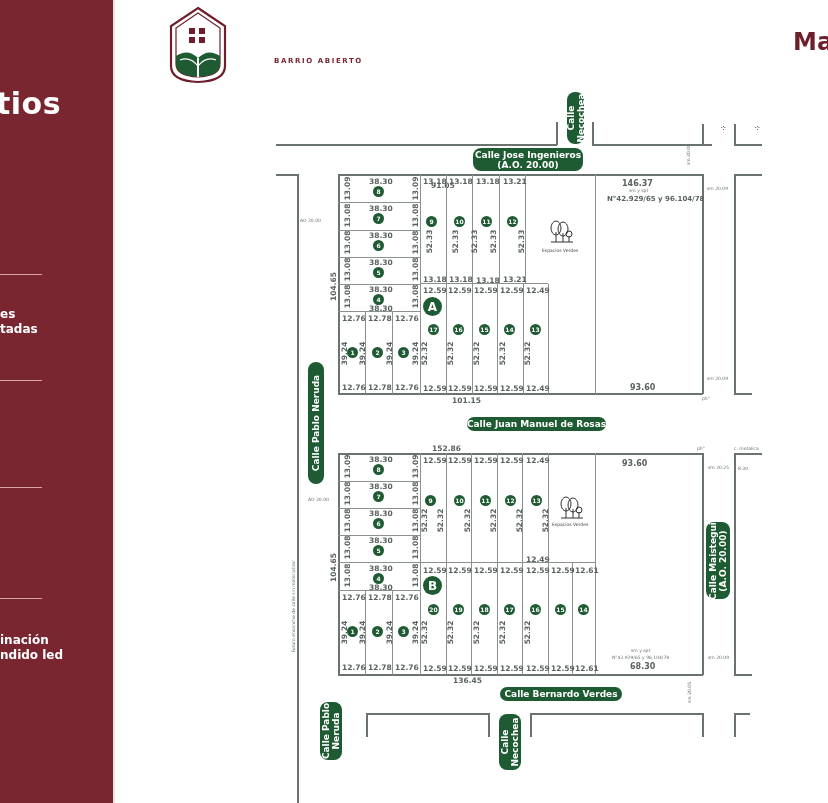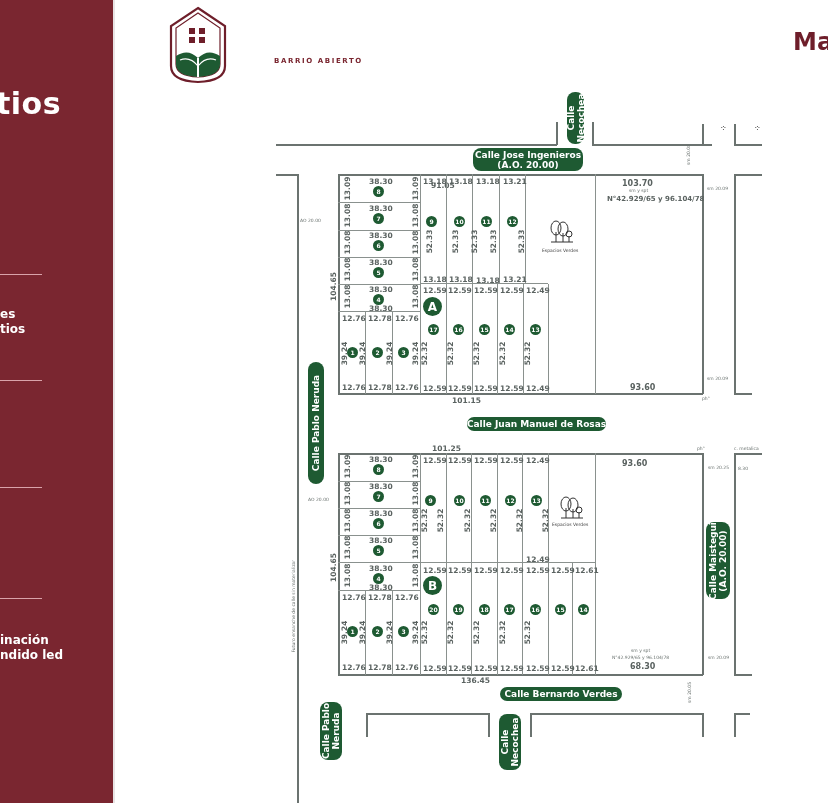--- a/index.html
+++ b/index.html
@@ -34,21 +34,21 @@
   .street-v span { transform: rotate(-90deg); white-space: pre; text-align: center; line-height: 10px; display: block; }
   .green-lbl { position: absolute; font-size: 4.5px; color: #444; white-space: nowrap; }
 </style>
 </head>
 <body>
 
 <div class="sidebar">
   <div class="title">tios</div>
   <div class="rule" style="top:274px;"></div>
   <div class="item" style="top:307px;">es
-tios</div>
+tadas</div>
   <div class="rule" style="top:380px;"></div>
   <div class="rule" style="top:487px;"></div>
   <div class="rule" style="top:598px;"></div>
   <div class="item" style="top:633px;">inación
 ndido led</div>
 </div>
 <div class="sidebar-edge"></div>
 
 <div class="logo">
   <svg width="60" height="78" viewBox="0 0 60 78" style="position:absolute;left:0;top:0;">
@@ -182,21 +182,21 @@
     <ellipse cx="15" cy="9" rx="5" ry="7" fill="none" stroke="#333" stroke-width="1"></ellipse>
     <circle cx="21" cy="14" r="3" fill="none" stroke="#333" stroke-width="1"></circle>
     <line x1="8" y1="12" x2="8" y2="22" stroke="#333" stroke-width="1"></line>
     <line x1="15" y1="13" x2="15" y2="22" stroke="#333" stroke-width="1"></line>
     <line x1="21" y1="16" x2="21" y2="22" stroke="#333" stroke-width="1"></line>
     <line x1="3" y1="22" x2="25" y2="22" stroke="#333" stroke-width="1"></line>
   </svg>
   <div class="green-lbl" style="left:542px;top:248px;">Espacios Verdes</div>
 
   <div class="lt" style="left:595px;top:174px;width:1px;height:220px;"></div>
-  <div class="num" style="left:622px;top:179px;font-size:8px;">103.70</div>
+  <div class="num" style="left:622px;top:179px;font-size:8px;">146.37</div>
   <div class="tiny" style="left:629px;top:188px;">sm y spt</div>
   <div class="num" style="left:607px;top:195px;font-size:7px;">N°42.929/65 y 96.104/78</div>
   <div class="num" style="left:630px;top:383px;font-size:8px;">93.60</div>
 
   <div class="lt" style="left:446px;top:284px;width:1px;height:110px;"></div>
   <div class="lt" style="left:472px;top:284px;width:1px;height:110px;"></div>
   <div class="lt" style="left:497px;top:284px;width:1px;height:110px;"></div>
   <div class="lt" style="left:523px;top:284px;width:1px;height:110px;"></div>
   <div class="lt" style="left:548px;top:284px;width:1px;height:110px;"></div>
   <div class="num" style="left:423px;top:286px;">12.59</div>
@@ -228,22 +228,22 @@
   <div class="tiny" style="left:707px;top:186px;">sm 20.09</div>
   <div class="tiny" style="left:707px;top:376px;">sm 20.09</div>
   <div class="tiny" style="left:702px;top:396px;">ph°</div>
 
   <div class="street" style="left:467px;top:417px;width:139px;height:14px;">Calle Juan Manuel de Rosas</div>
 
   <div class="ln" style="left:338px;top:453px;width:365px;height:1.5px;"></div>
   <div class="ln" style="left:338px;top:453px;width:1.5px;height:222px;"></div>
   <div class="ln" style="left:338px;top:674px;width:365px;height:1.5px;"></div>
   <div class="ln" style="left:702px;top:453px;width:1.5px;height:222px;"></div>
-  <div class="num" style="left:432px;top:444px;">101.25</div>
-  <div class="num" style="left:453px;top:676px;margin-left:8px;">136.45</div>
+  <div class="num" style="left:432px;top:444px;">152.86</div>
+  <div class="num" style="left:453px;top:676px;">136.45</div>
   <div class="vnum" style="left:319px;top:563px;">104.65</div>
 
   <div class="lt" style="left:420px;top:453px;width:1px;height:222px;"></div>
   <div class="lt" style="left:338px;top:481px;width:82px;height:1px;"></div>
   <div class="lt" style="left:338px;top:508px;width:82px;height:1px;"></div>
   <div class="lt" style="left:338px;top:535px;width:82px;height:1px;"></div>
   <div class="lt" style="left:338px;top:562px;width:82px;height:1px;"></div>
   <div class="lt" style="left:338px;top:590px;width:82px;height:1px;"></div>
   <div class="lt" style="left:365px;top:590px;width:1px;height:85px;"></div>
   <div class="lt" style="left:392px;top:590px;width:1px;height:85px;"></div>

